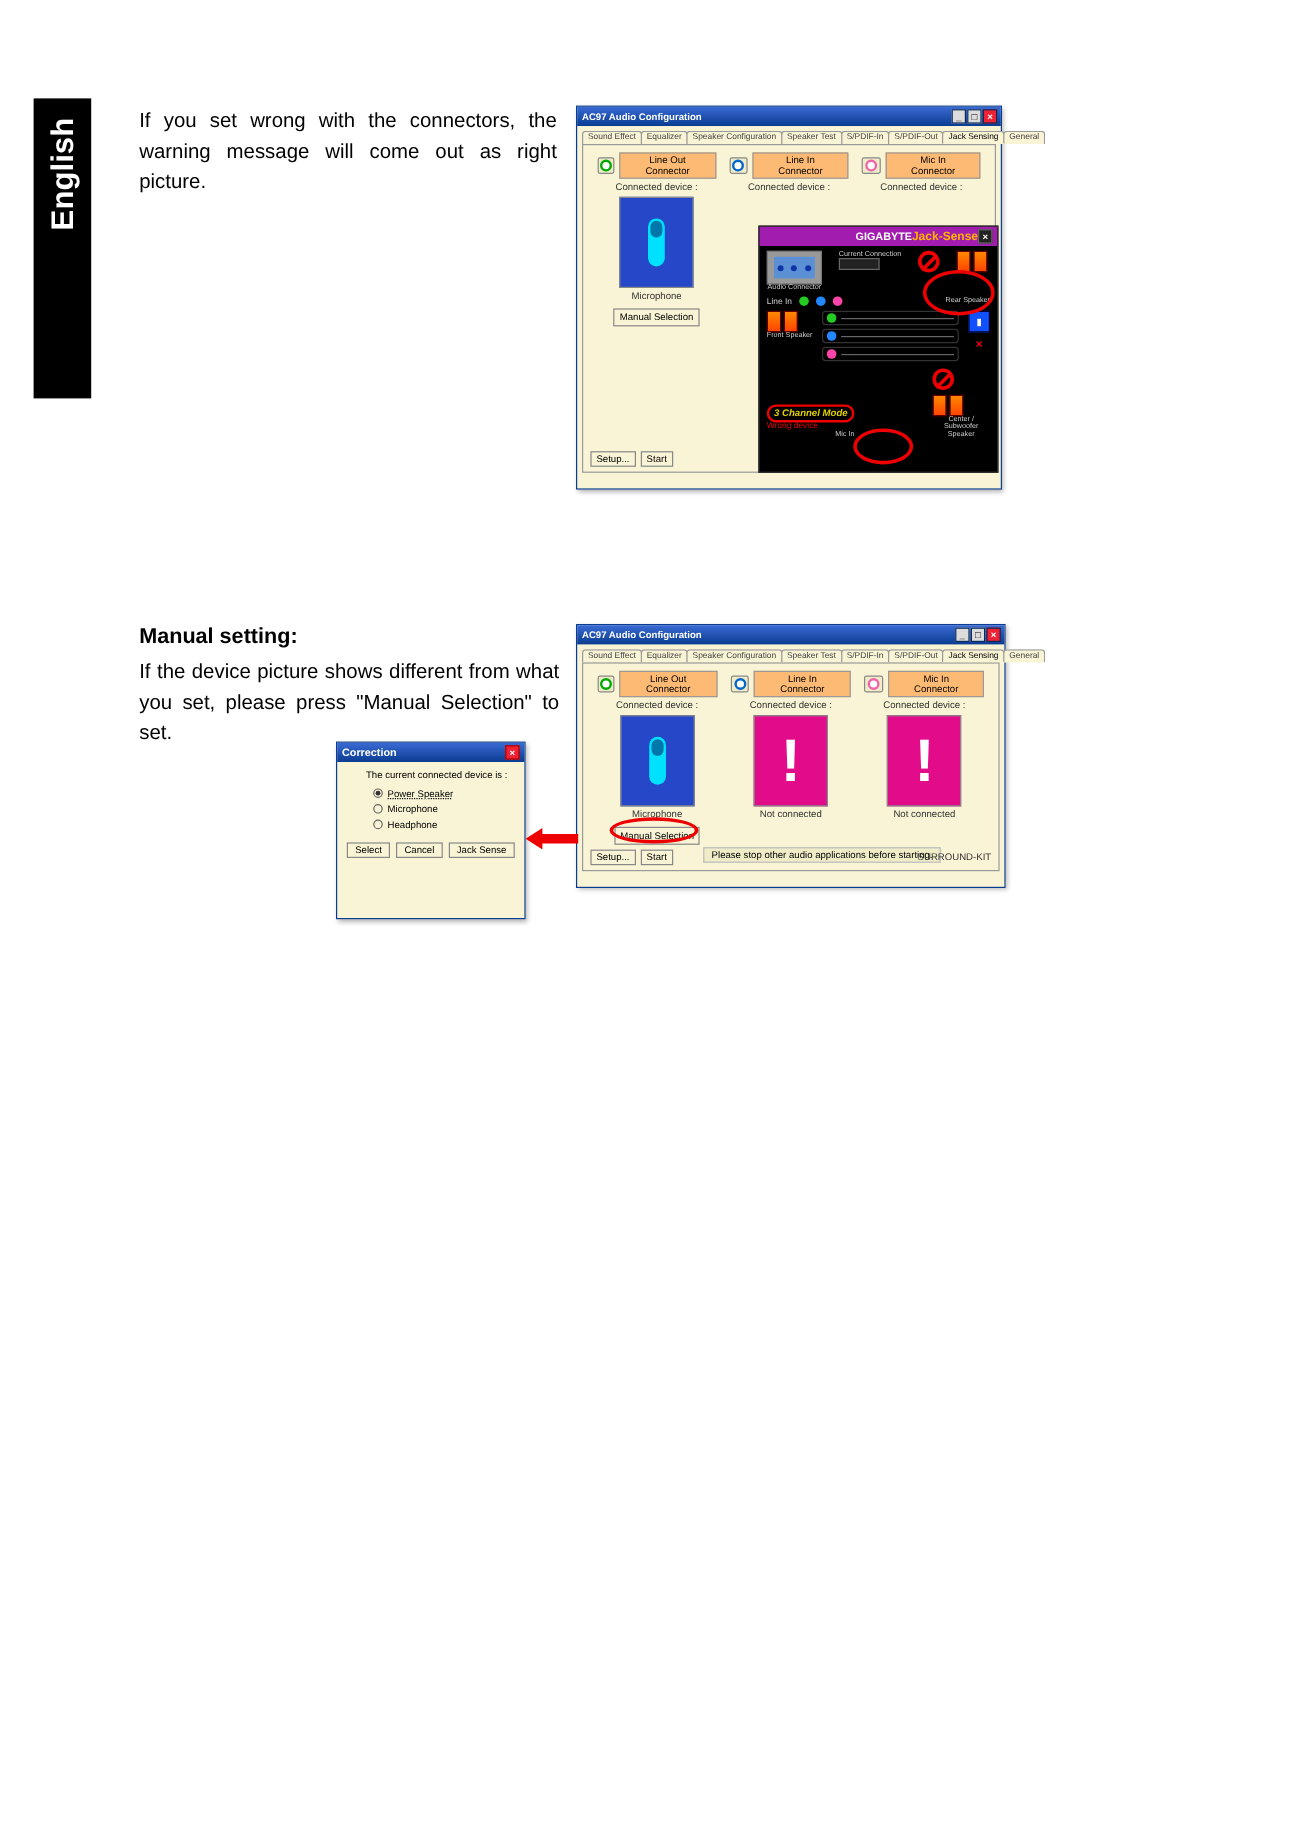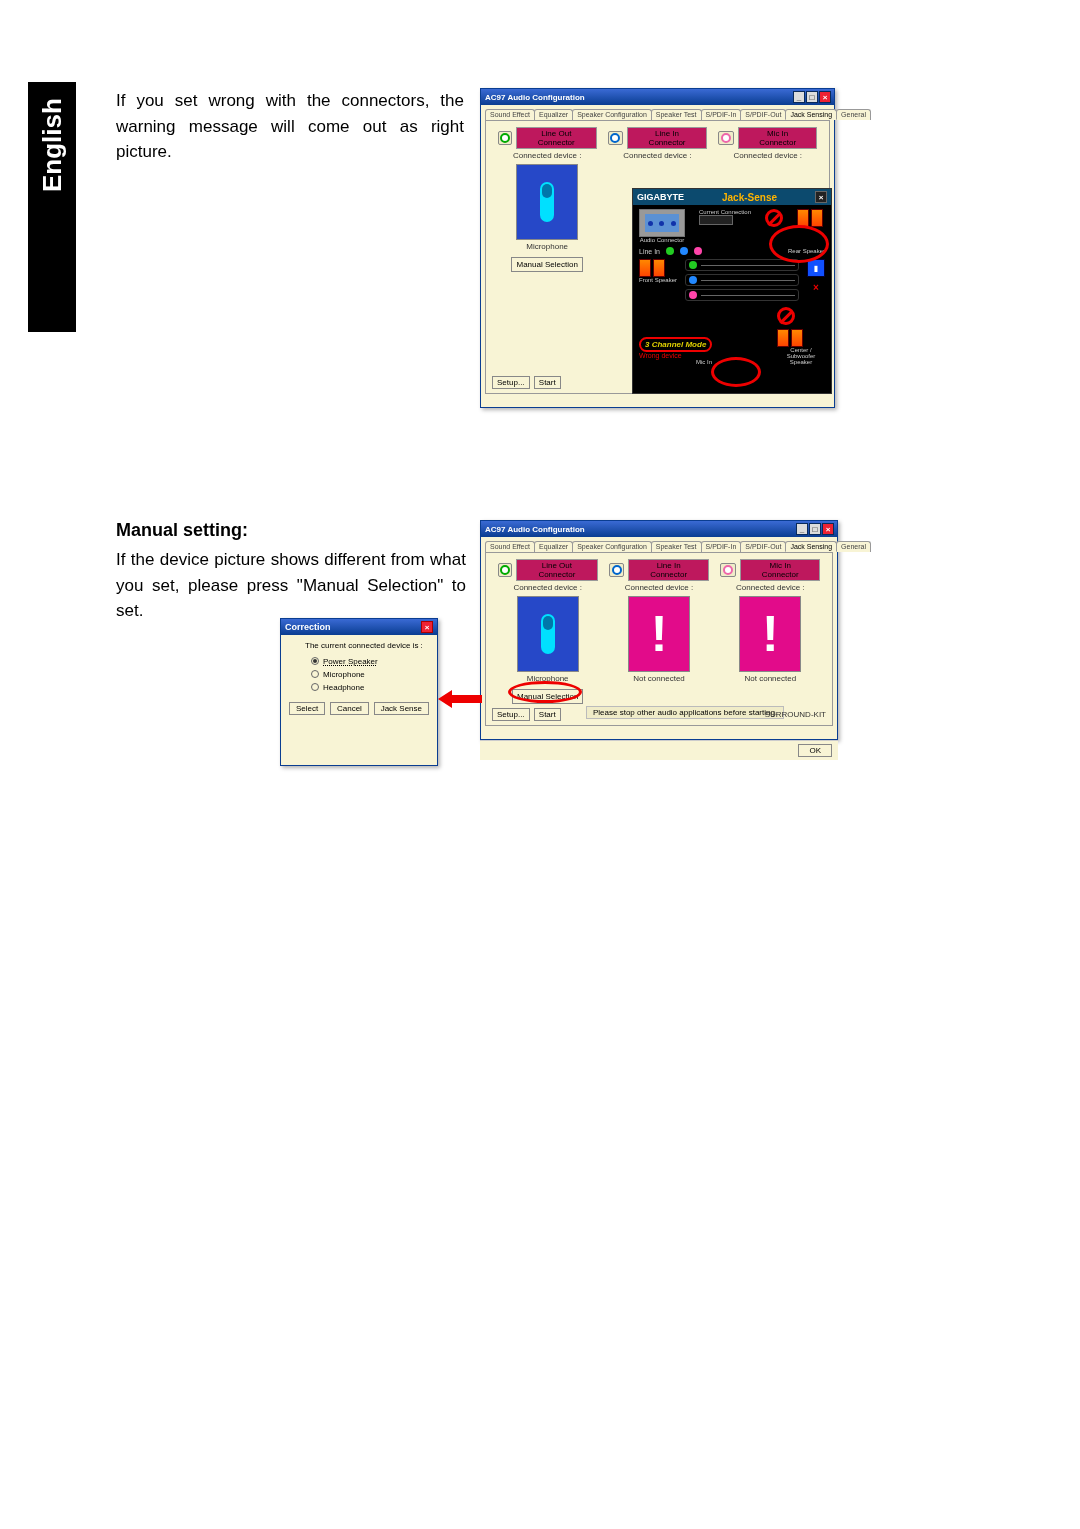--- a/index.html
+++ b/index.html
@@ -125,21 +125,21 @@
     margin-right: -1px;
   }
   .tab.active { background:#f8f4d5; color:#000; font-weight: normal; z-index:2; border-bottom:1px solid #f8f4d5; }
   .panel {
     border: 1px solid #999; margin: 0 4px 4px 4px; padding: 6px 6px 10px 6px;
     display: flex; justify-content: space-around; position: relative;
     height: calc(100% - 44px);
   }
   .col { width: 30%; text-align: center; }
   .jack-label {
-    font-size: 8px; border: 1px solid #999; background: #be185d;
+    font-size: 8px; border: 1px solid #999; background: #fdba74;
     padding: 1px 16px; display: inline-block; margin-left: 2px;
   }
   .jack-row { display:flex; align-items:center; justify-content:center; gap:2px; margin-bottom:2px; }
   .jack {
     width: 20px; height: 14px; border:1px solid #888; border-radius:2px;
     background: #f0ecc8; display:flex; align-items:center; justify-content:center;
   }
   .jack-ring { width:10px; height:10px; border-radius:50%; border:2px solid; background:#fff; }
   .green { border-color:#0a0; }
   .blue { border-color:#06c; }
@@ -176,22 +176,22 @@
   .red-circle {
     position:absolute; border:3px solid #e00; border-radius:50%;
     pointer-events:none;
   }
   
   .jack-sense {
     position:absolute; left:152px; top:100px; width:200px; height:206px;
     background:#000; border:1px solid #333; color:#fff;
   }
   .js-title {
-    height:16px; display:flex; align-items:center; justify-content:space-between;
-    padding:0 4px; background:#0c4a6e;
+    height:16px; display:flex; align-items:center; justify-content:flex-end;
+    padding:0 4px; background:#a21caf;
   }
   .js-title .gig { font-weight:bold; font-size:9px; }
   .js-title .jstxt { color:#ffb400; font-weight:bold; font-size:10px; }
   .js-title .jsclose {
     width:12px; height:12px; background:#222; color:#fff; border:1px solid #666;
     display:flex; align-items:center; justify-content:center; font-size:8px; font-weight:bold;
   }
   .js-body { padding:4px 6px; position:relative; height:calc(100% - 16px); }
   .js-row1 { display:flex; gap:14px; align-items:flex-start; margin-bottom:4px; }
   .js-conn {
@@ -477,23 +477,20 @@
         </div>
         <div class="btn-row">
           <span class="btn">Setup...</span>
           <span class="btn">Start</span>
         </div>
         <div class="bottom-msg">Please stop other audio applications before starting.</div>
         <div class="surround">SURROUND-KIT</div>
         <div class="red-circle" style="width:74px; height:22px; left:22px; bottom:22px;"></div>
       </div>
     </div>
-    <div class="okbar">
-      <span class="ok-btn">OK</span>
-    </div>
   </div>
 
   <div class="fig3">
     <div class="correction">
       <div class="corr-title">
         <span>Correction</span>
         <span class="cx">×</span>
       </div>
       <div class="corr-body">
         <div class="msg">The current connected device is :</div>

